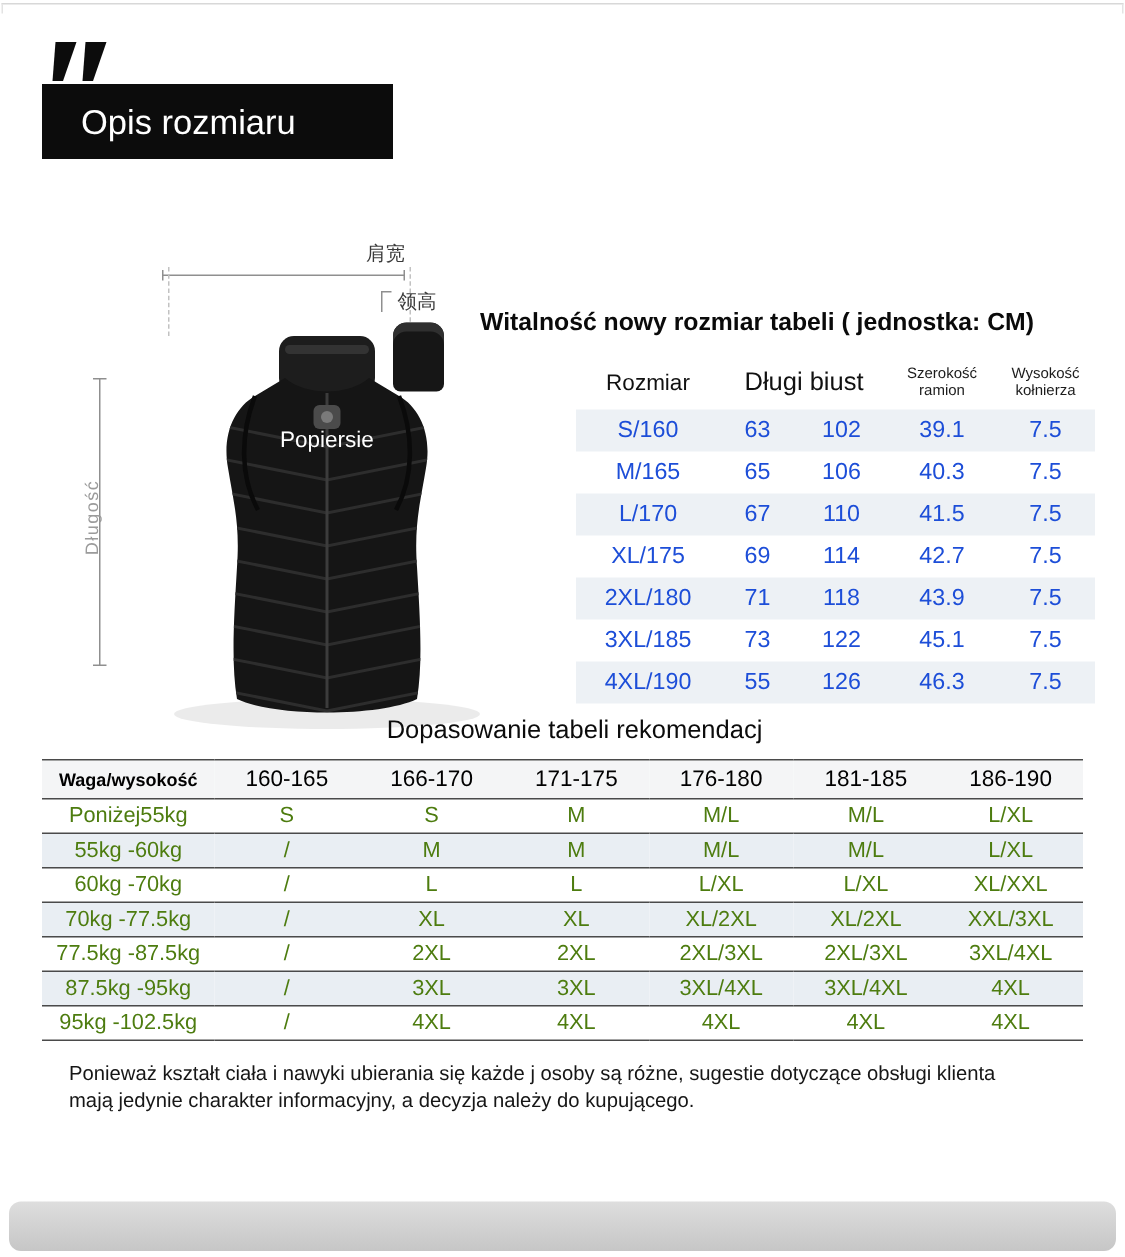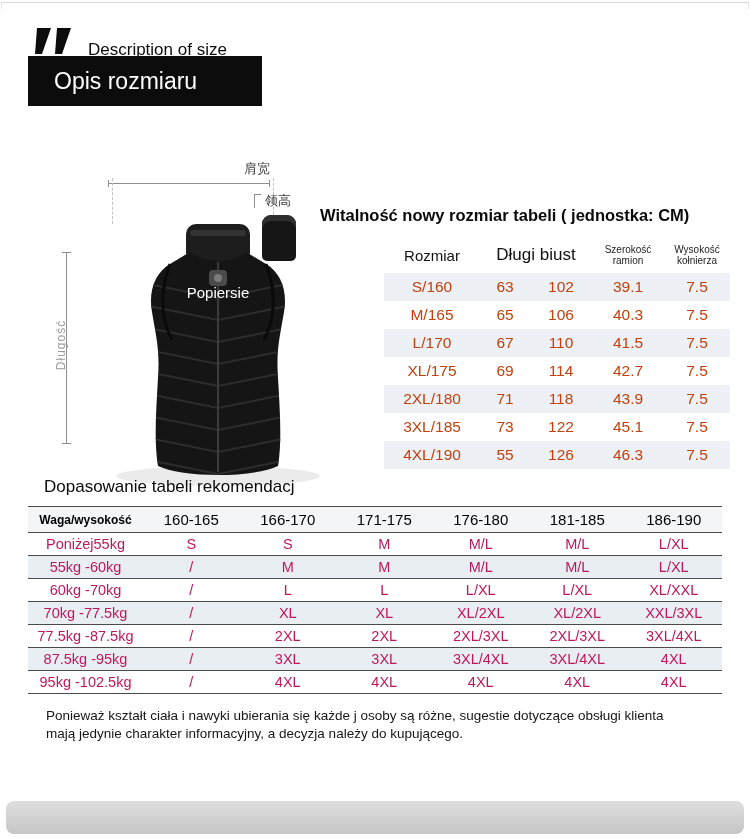--- a/index.html
+++ b/index.html
@@ -41,34 +41,34 @@
   .size-section{position:absolute;left:320px;top:206px;width:412px;}
   .size-title{font-size:16.5px;font-weight:bold;color:#0a0a0a;}
   .size-table{margin:12px 0 0 64px;width:346px;border-collapse:collapse;text-align:center;table-layout:fixed;}
   .size-table th{font-weight:normal;vertical-align:middle;}
   .size-table thead tr{height:36px;}
   .size-table .h-size{font-size:15px;}
   .size-table .h-big{font-size:17px;}
   .size-table .h-small{font-size:10px;line-height:1.15;color:#1c1c1c;}
   .size-table tbody tr{height:28px;}
   .size-table tbody tr:nth-of-type(odd){background:#edf1f5;}
-  .size-table td{font-size:15.5px;color:#c2410c;}
+  .size-table td{font-size:15.5px;color:#1d4ed8;}
 
   
   .rec-section{position:absolute;left:28px;top:477px;width:694px;}
-  .rec-title{font-size:17px;color:#0b0b0b;margin-left:16px;}
+  .rec-title{font-size:17px;color:#0b0b0b;margin-left:16px;text-align:center;}
   .rec-table{margin-top:9px;width:694px;border-collapse:collapse;text-align:center;table-layout:fixed;
              border-top:1px solid #4a4a4a;}
   .rec-table tr{border-bottom:1px solid #4a4a4a;}
   .rec-table thead tr{height:26px;background:#f4f5f6;}
   .rec-table th{font-weight:normal;font-size:15px;color:#000000;}
   .rec-table th.h-weight{font-size:12px;font-weight:bold;}
   .rec-table tbody tr{height:23px;}
   .rec-table tbody tr:nth-of-type(even){background:#e9eef3;}
-  .rec-table td{font-size:14.5px;color:#be185d;}
+  .rec-table td{font-size:14.5px;color:#4d7c0f;}
   .rec-table col.c0{width:115px;}
 
   
   .note{position:absolute;left:34px;top:707px;width:656px;font-size:13.5px;color:#161616;line-height:1.33;}
   .note p{margin:0;padding-left:12px;}
   .note p.first{text-indent:-12px;}
   .bottom-bar{position:absolute;left:6px;top:801px;width:738px;height:33px;
               background:linear-gradient(#dedede,#c6c6c6);border-radius:8px;}
 </style>
 </head>
@@ -76,21 +76,20 @@
 
 <div class="page">
   <div class="top-rule"></div>
 
   <div class="quote-icon">
     <svg width="48" height="30" viewBox="0 0 48 30">
       <path d="M7,2 L21,2 L12,28 L5,28 Z" fill="#0c0c0c"></path>
       <path d="M27,2 L41,2 L32,28 L25,28 Z" fill="#0c0c0c"></path>
     </svg>
   </div>
-  <div class="subtitle">Description of size</div>
   <div class="title-box">
     <span>Opis rozmiaru</span>
   </div>
 
   <div class="vest-area">
     <div class="shoulder-measure">
       <div class="shoulder-label">肩宽</div>
       <div class="measure-line-h">
         <span class="tick l"></span>
         <span class="tick r"></span>

